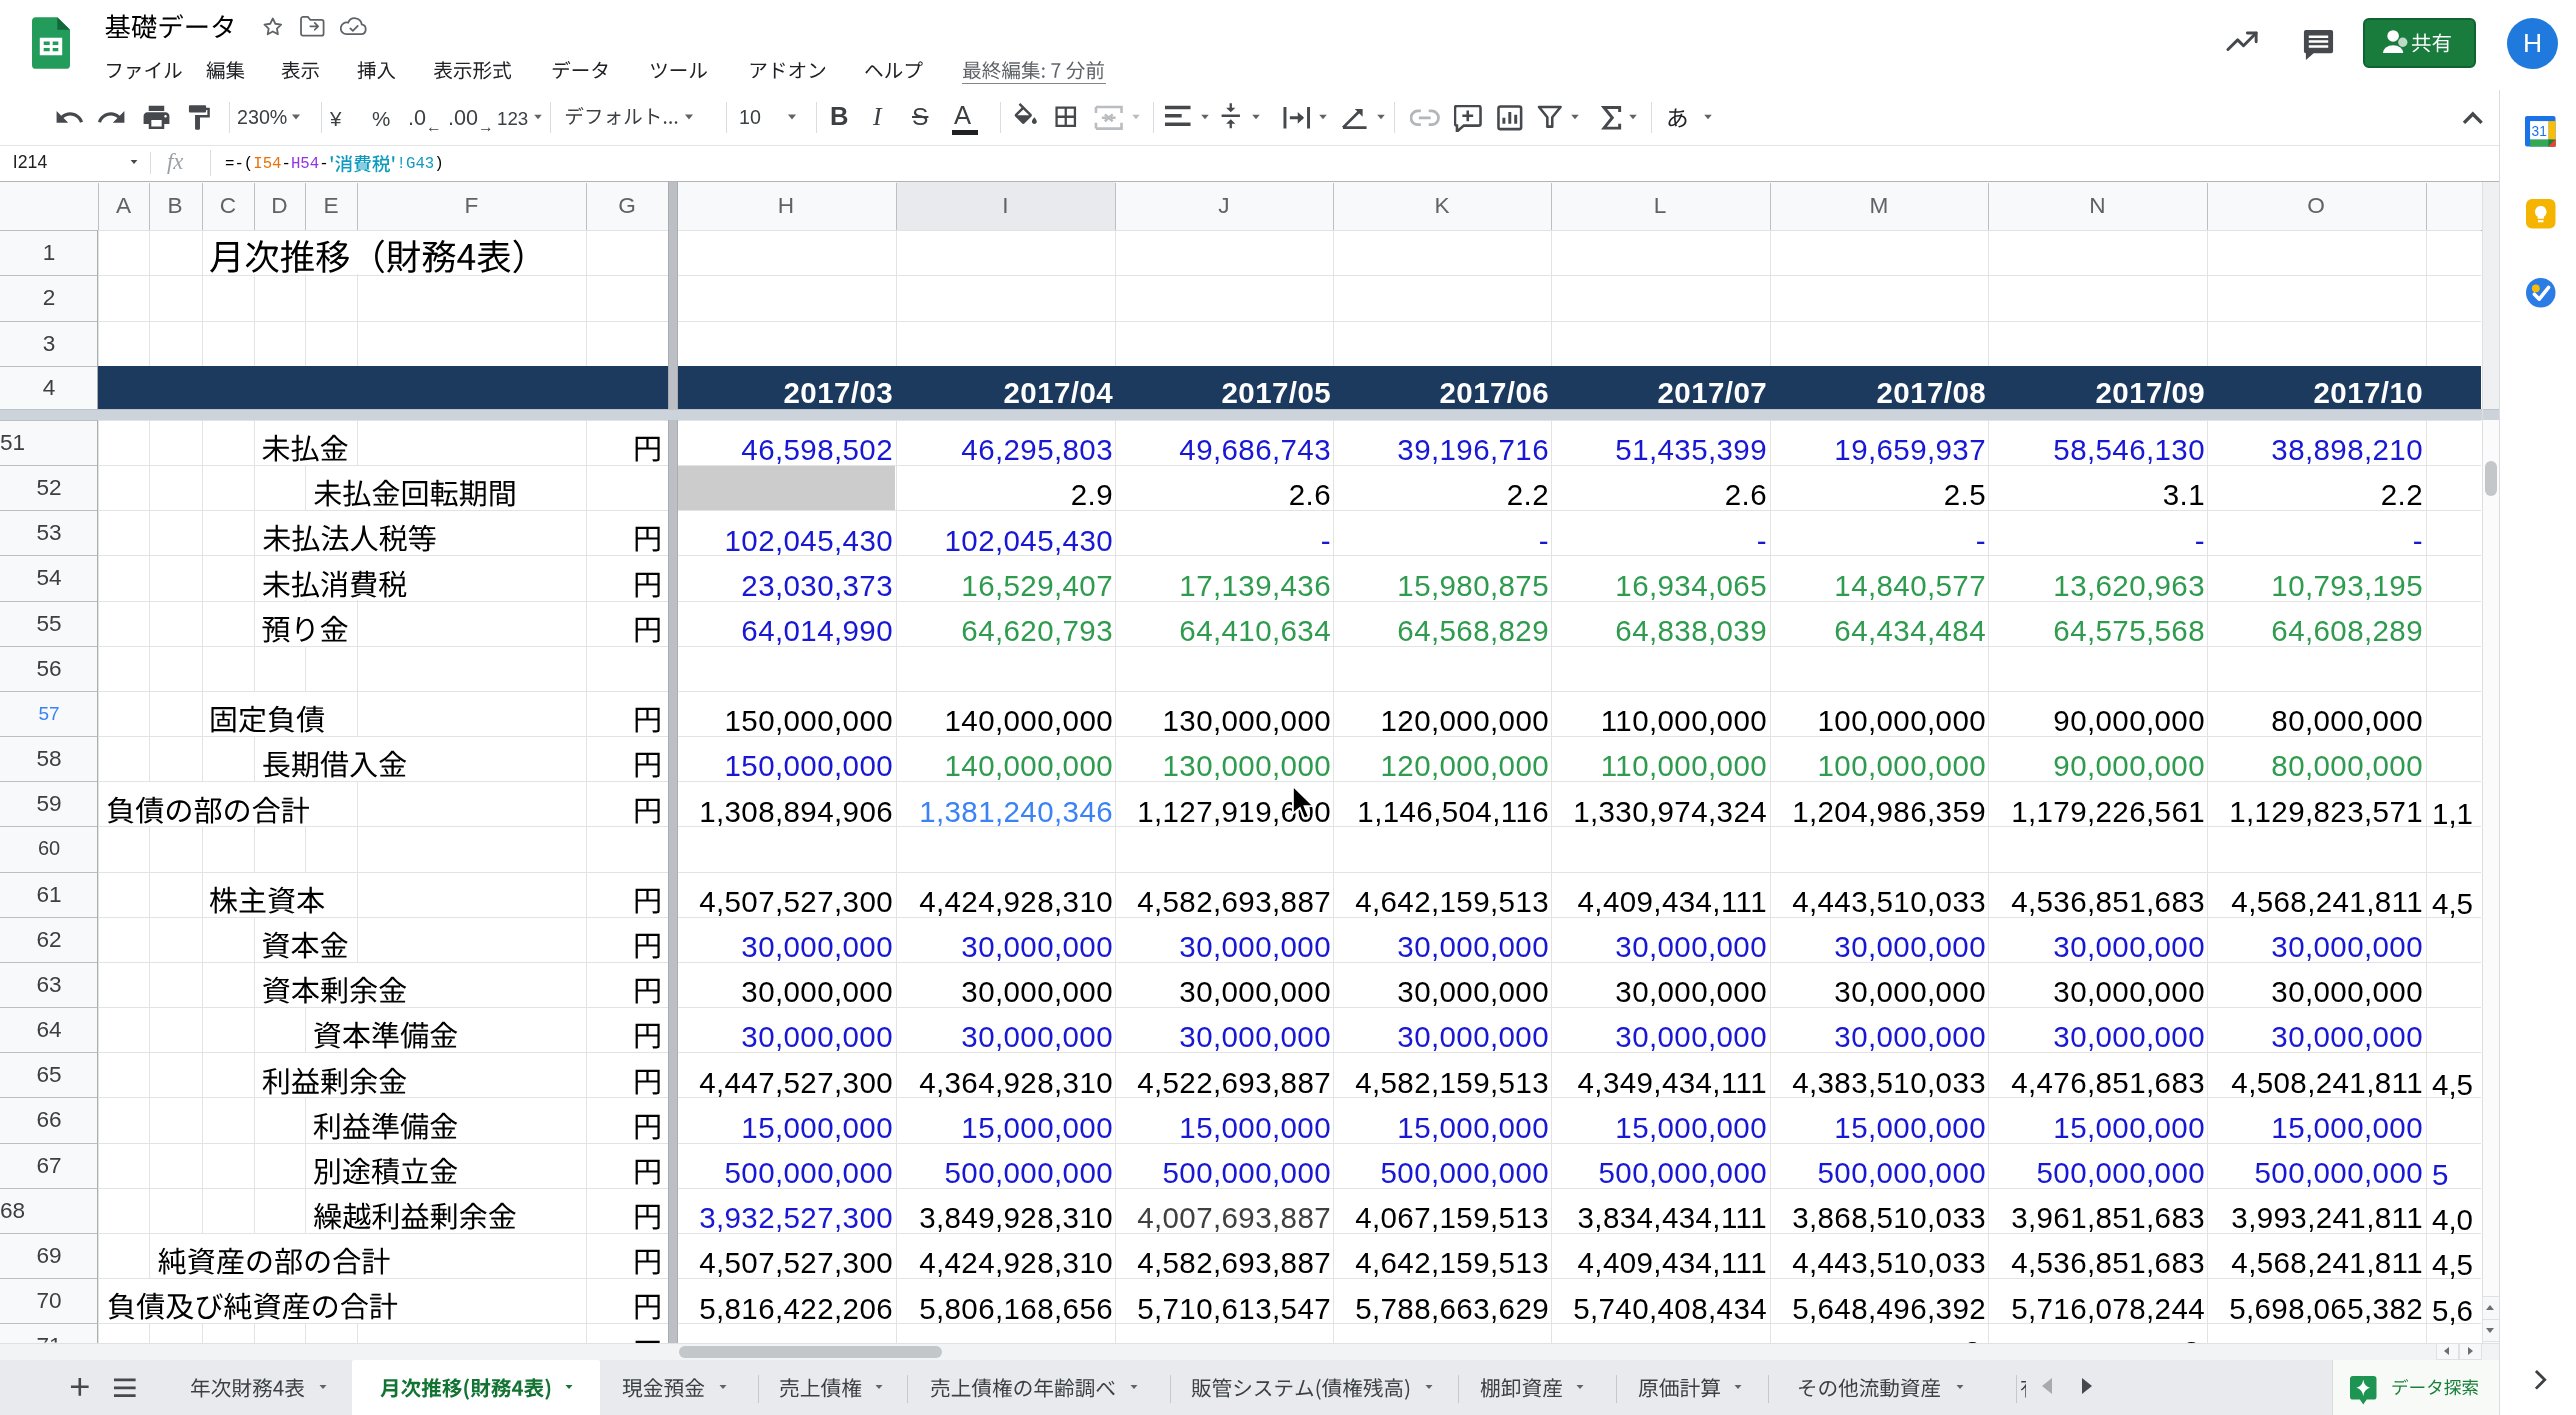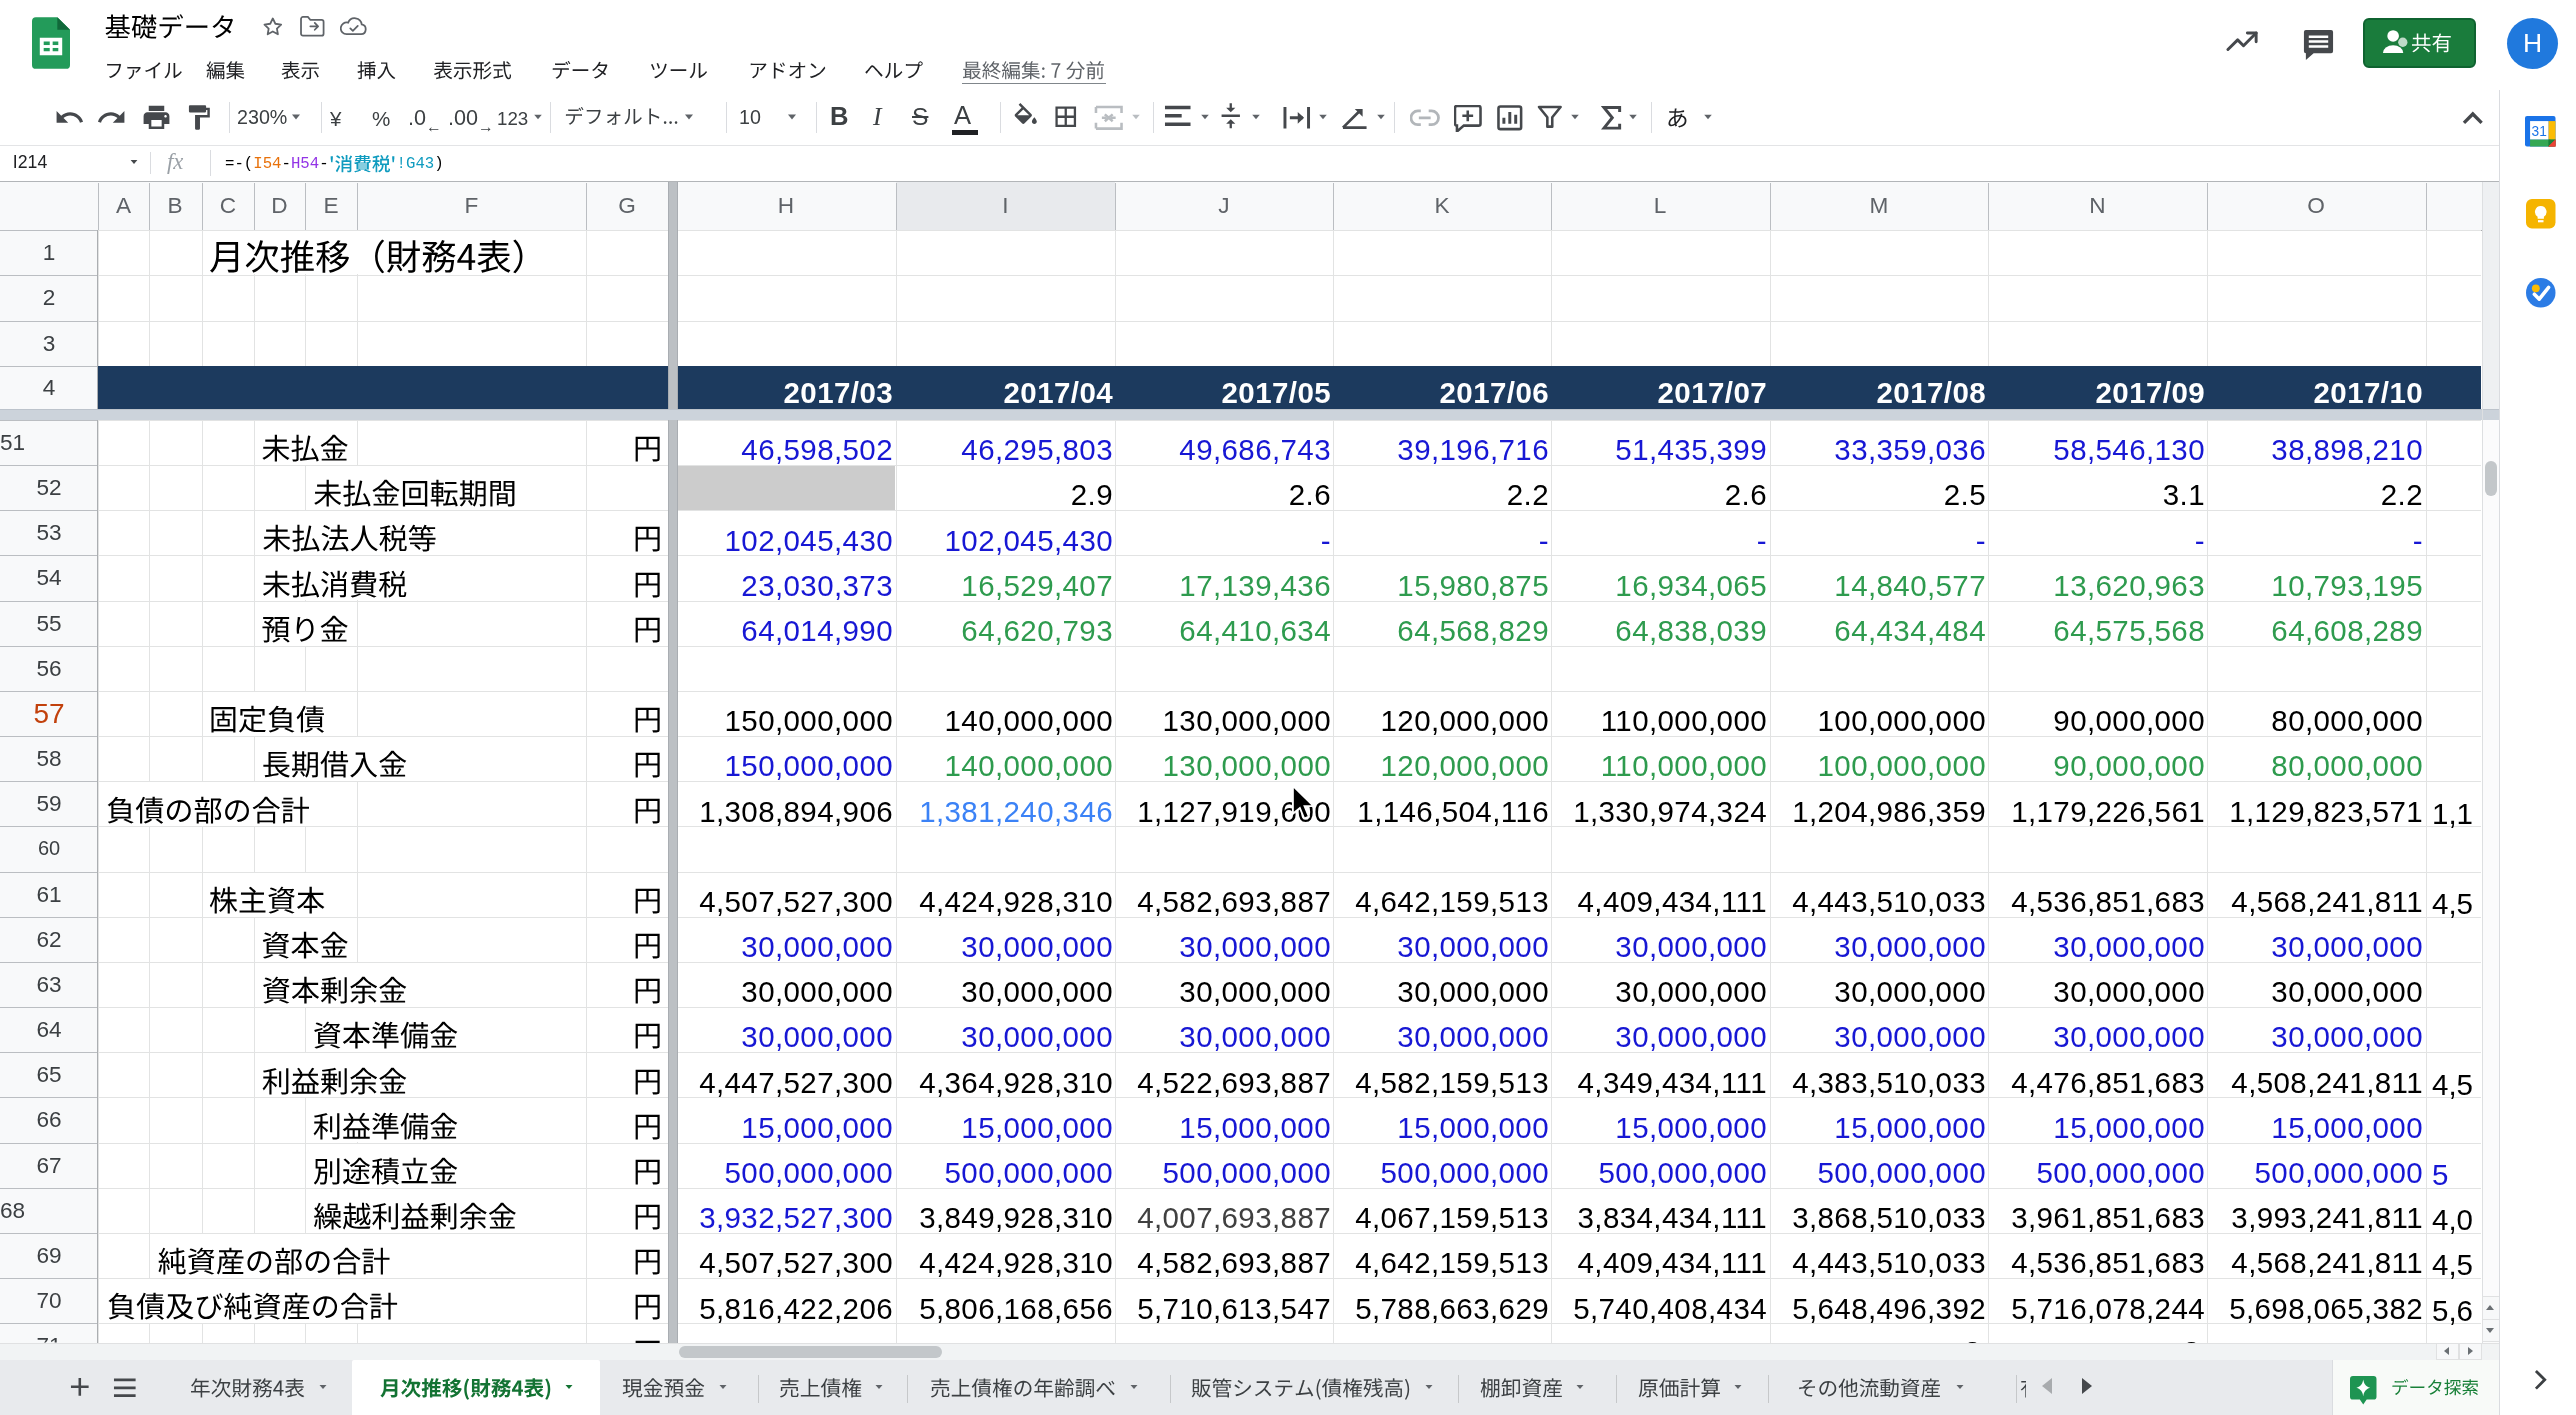--- a/index.html
+++ b/index.html
@@ -249,21 +249,21 @@
 <div class="abs" style="left:0;top:465px;width:98px;height:45px;line-height:45px;text-align:center;font-size:22.6px;color:#3c4043;overflow:hidden;clip-path:inset(0 0 0px 0)">52</div>
 <div class="abs" style="left:0;top:465px;width:98px;height:1px;background:#bbbec2"></div>
 <div class="abs" style="left:0;top:510px;width:98px;height:45px;line-height:45px;text-align:center;font-size:22.6px;color:#3c4043;overflow:hidden;clip-path:inset(0 0 0px 0)">53</div>
 <div class="abs" style="left:0;top:510px;width:98px;height:1px;background:#bbbec2"></div>
 <div class="abs" style="left:0;top:555px;width:98px;height:45px;line-height:45px;text-align:center;font-size:22.6px;color:#3c4043;overflow:hidden;clip-path:inset(0 0 0px 0)">54</div>
 <div class="abs" style="left:0;top:555px;width:98px;height:1px;background:#bbbec2"></div>
 <div class="abs" style="left:0;top:601px;width:98px;height:45px;line-height:45px;text-align:center;font-size:22.6px;color:#3c4043;overflow:hidden;clip-path:inset(0 0 0px 0)">55</div>
 <div class="abs" style="left:0;top:601px;width:98px;height:1px;background:#bbbec2"></div>
 <div class="abs" style="left:0;top:646px;width:98px;height:45px;line-height:45px;text-align:center;font-size:22.6px;color:#3c4043;overflow:hidden;clip-path:inset(0 0 0px 0)">56</div>
 <div class="abs" style="left:0;top:646px;width:98px;height:1px;background:#bbbec2"></div>
-<div class="abs" style="left:0;top:691px;width:98px;height:45px;line-height:45px;text-align:center;font-size:28px;color:#c2410c;overflow:hidden;clip-path:inset(0 0 0px 0)">57</div>
+<div class="abs" style="left:0;top:691px;width:98px;height:45px;line-height:45px;text-align:center;font-size:19px;color:#3b82f6;overflow:hidden;clip-path:inset(0 0 0px 0)">57</div>
 <div class="abs" style="left:0;top:691px;width:98px;height:1px;background:#bbbec2"></div>
 <div class="abs" style="left:0;top:736px;width:98px;height:45px;line-height:45px;text-align:center;font-size:22.6px;color:#3c4043;overflow:hidden;clip-path:inset(0 0 0px 0)">58</div>
 <div class="abs" style="left:0;top:736px;width:98px;height:1px;background:#bbbec2"></div>
 <div class="abs" style="left:0;top:781px;width:98px;height:45px;line-height:45px;text-align:center;font-size:22.6px;color:#3c4043;overflow:hidden;clip-path:inset(0 0 0px 0)">59</div>
 <div class="abs" style="left:0;top:781px;width:98px;height:1px;background:#bbbec2"></div>
 <div class="abs" style="left:0;top:826px;width:98px;height:45px;line-height:45px;text-align:center;font-size:20px;color:#3c4043;overflow:hidden;clip-path:inset(0 0 0px 0)">60</div>
 <div class="abs" style="left:0;top:826px;width:98px;height:1px;background:#bbbec2"></div>
 <div class="abs" style="left:0;top:872px;width:98px;height:45px;line-height:45px;text-align:center;font-size:22.6px;color:#3c4043;overflow:hidden;clip-path:inset(0 0 0px 0)">61</div>
 <div class="abs" style="left:0;top:872px;width:98px;height:1px;background:#bbbec2"></div>
 <div class="abs" style="left:0;top:917px;width:98px;height:45px;line-height:45px;text-align:center;font-size:22.6px;color:#3c4043;overflow:hidden;clip-path:inset(0 0 0px 0)">62</div>
@@ -366,21 +366,21 @@
     <path d="M1.9 -12.9H28.3V-10.7H1.9ZM4 -20.3H26.2V-18.1H4ZM13.8 -25.2H16.1V2.4H13.8ZM13.2 -11.7 15.1 -10.9Q14.1 -9.1 12.6 -7.4Q11.2 -5.7 9.6 -4.2Q7.9 -2.7 6.2 -1.4Q4.4 -0.2 2.7 0.7Q2.5 0.4 2.2 0.1Q1.9 -0.3 1.6 -0.6Q1.3 -1 1 -1.2Q2.7 -1.9 4.5 -3.1Q6.2 -4.2 7.9 -5.6Q9.5 -7 10.8 -8.6Q12.2 -10.1 13.2 -11.7ZM16.7 -11.7Q17.7 -10.1 19.1 -8.6Q20.5 -7 22.1 -5.6Q23.7 -4.2 25.5 -3.1Q27.3 -1.9 29 -1.2Q28.7 -1 28.4 -0.6Q28.1 -0.3 27.8 0.1Q27.5 0.4 27.3 0.8Q25.6 -0.1 23.8 -1.4Q22.1 -2.7 20.4 -4.2Q18.8 -5.7 17.4 -7.4Q15.9 -9.2 14.8 -10.9ZM48.1 -24.4 50.6 -23.9Q50 -21 49.3 -17.8Q48.7 -14.5 47.9 -11.3Q47.1 -8 46.3 -5.1Q45.5 -2.1 44.7 0.3L42.6 -0.2Q43.4 -2.5 44.1 -5.5Q44.9 -8.5 45.7 -11.8Q46.4 -15.1 47 -18.3Q47.7 -21.5 48.1 -24.4ZM39.7 -0.6Q41.8 -0.8 44.5 -1.1Q47.2 -1.4 50.4 -1.7Q53.5 -2.1 56.7 -2.5L56.7 -0.4Q53.8 0 50.8 0.4Q47.8 0.8 45.1 1.2Q42.4 1.5 40.2 1.8ZM51.3 -10.5 53.2 -11.2Q54.5 -9.2 55.7 -6.9Q56.8 -4.6 57.8 -2.4Q58.7 -0.2 59.1 1.5L57 2.4Q56.6 1.2 56.1 -0.4Q55.5 -2 54.7 -3.8Q53.9 -5.5 53.1 -7.2Q52.2 -8.9 51.3 -10.5ZM31.4 -19.1H42.8V-16.9H31.4ZM36.2 -25.2H38.4V-0.4Q38.4 0.7 38.1 1.2Q37.8 1.7 37.2 2Q36.5 2.2 35.4 2.3Q34.3 2.4 32.6 2.4Q32.5 2 32.3 1.4Q32.2 0.7 31.9 0.3Q33.1 0.3 34.2 0.3Q35.2 0.3 35.5 0.3Q35.9 0.3 36 0.1Q36.2 0 36.2 -0.4ZM31 -9.4Q32.5 -9.7 34.4 -10.1Q36.4 -10.6 38.6 -11.1Q40.8 -11.7 43 -12.2L43.2 -10.2Q41.2 -9.6 39.1 -9.1Q37 -8.5 35.1 -8Q33.1 -7.5 31.5 -7.1ZM74.9 -23Q73.7 -21.3 71.7 -19.4Q69.8 -17.5 67.4 -15.7Q65.1 -14 62.5 -12.6Q62.4 -12.9 62.1 -13.2Q61.9 -13.6 61.6 -13.9Q61.4 -14.2 61.1 -14.4Q63.7 -15.7 66.1 -17.5Q68.5 -19.3 70.5 -21.4Q72.5 -23.4 73.6 -25.2H75.9Q77.1 -23.6 78.6 -22.1Q80.2 -20.5 81.9 -19.2Q83.6 -17.8 85.4 -16.7Q87.2 -15.6 89 -14.8Q88.6 -14.4 88.2 -13.8Q87.8 -13.3 87.5 -12.8Q85.8 -13.7 84 -14.9Q82.2 -16.1 80.5 -17.4Q78.8 -18.8 77.4 -20.2Q75.9 -21.6 74.9 -23ZM67.5 -16.1H82.5V-14H67.5ZM63.6 -10H86.4V-8H63.6ZM62.2 -0.5H87.8V1.4H62.2ZM73.7 -15.3H76V0.5H73.7ZM66.1 -6.5 67.9 -7.2Q68.5 -6.4 69.1 -5.4Q69.7 -4.5 70.1 -3.5Q70.6 -2.6 70.8 -1.8L68.8 -1Q68.6 -1.7 68.2 -2.7Q67.8 -3.7 67.2 -4.6Q66.7 -5.6 66.1 -6.5ZM81.8 -7.3 83.9 -6.5Q83 -5 82.1 -3.5Q81.1 -2 80.2 -1L78.5 -1.7Q79.1 -2.5 79.7 -3.4Q80.3 -4.4 80.8 -5.4Q81.4 -6.5 81.8 -7.3Z" fill="#000000"></path>
   </svg>
 <svg style="position:absolute;left:633px;top:433px;" width="31" height="32" viewBox="0 -27.0 32.0 33.0">
     <path d="M2.7 -23.2H26.2V-20.9H5V2.4H2.7ZM25.2 -23.2H27.5V-0.6Q27.5 0.5 27.2 1.1Q26.9 1.6 26.1 2Q25.3 2.2 24 2.3Q22.7 2.4 20.7 2.4Q20.7 2.1 20.5 1.6Q20.4 1.2 20.2 0.8Q20 0.4 19.9 0.1Q20.9 0.1 21.8 0.1Q22.8 0.1 23.5 0.1Q24.1 0.1 24.4 0.1Q24.9 0.1 25 -0Q25.2 -0.2 25.2 -0.6ZM4 -12.1H26.3V-9.9H4ZM13.8 -22.1H16.1V-11H13.8Z" fill="#000000"></path>
   </svg>
 <div class="num" style="left:679px;top:435px;width:214px;color:#1717d4">46,598,502</div>
 <div class="num" style="left:898px;top:435px;width:215px;color:#1717d4">46,295,803</div>
 <div class="num" style="left:1117px;top:435px;width:214px;color:#1717d4">49,686,743</div>
 <div class="num" style="left:1335px;top:435px;width:214px;color:#1717d4">39,196,716</div>
 <div class="num" style="left:1553px;top:435px;width:214px;color:#1717d4">51,435,399</div>
-<div class="num" style="left:1772px;top:435px;width:214px;color:#1717d4">33,359,036</div>
+<div class="num" style="left:1772px;top:435px;width:214px;color:#1717d4">19,659,937</div>
 <div class="num" style="left:1990px;top:435px;width:215px;color:#1717d4">58,546,130</div>
 <div class="num" style="left:2209px;top:435px;width:214px;color:#1717d4">38,898,210</div>
 <div class="abs" style="left:306px;top:466px;width:212px;height:44px;background:#fff"></div>
 <svg style="position:absolute;left:312px;top:478px;" width="208" height="32" viewBox="0 -27.0 212.0 33.0">
     <path d="M1.9 -12.9H28.3V-10.7H1.9ZM4 -20.3H26.2V-18.1H4ZM13.8 -25.2H16.1V2.4H13.8ZM13.2 -11.7 15.1 -10.9Q14.1 -9.1 12.6 -7.4Q11.2 -5.7 9.6 -4.2Q7.9 -2.7 6.2 -1.4Q4.4 -0.2 2.7 0.7Q2.5 0.4 2.2 0.1Q1.9 -0.3 1.6 -0.6Q1.3 -1 1 -1.2Q2.7 -1.9 4.5 -3.1Q6.2 -4.2 7.9 -5.6Q9.5 -7 10.8 -8.6Q12.2 -10.1 13.2 -11.7ZM16.7 -11.7Q17.7 -10.1 19.1 -8.6Q20.5 -7 22.1 -5.6Q23.7 -4.2 25.5 -3.1Q27.3 -1.9 29 -1.2Q28.7 -1 28.4 -0.6Q28.1 -0.3 27.8 0.1Q27.5 0.4 27.3 0.8Q25.6 -0.1 23.8 -1.4Q22.1 -2.7 20.4 -4.2Q18.8 -5.7 17.4 -7.4Q15.9 -9.2 14.8 -10.9ZM48.1 -24.4 50.6 -23.9Q50 -21 49.3 -17.8Q48.7 -14.5 47.9 -11.3Q47.1 -8 46.3 -5.1Q45.5 -2.1 44.7 0.3L42.6 -0.2Q43.4 -2.5 44.1 -5.5Q44.9 -8.5 45.7 -11.8Q46.4 -15.1 47 -18.3Q47.7 -21.5 48.1 -24.4ZM39.7 -0.6Q41.8 -0.8 44.5 -1.1Q47.2 -1.4 50.4 -1.7Q53.5 -2.1 56.7 -2.5L56.7 -0.4Q53.8 0 50.8 0.4Q47.8 0.8 45.1 1.2Q42.4 1.5 40.2 1.8ZM51.3 -10.5 53.2 -11.2Q54.5 -9.2 55.7 -6.9Q56.8 -4.6 57.8 -2.4Q58.7 -0.2 59.1 1.5L57 2.4Q56.6 1.2 56.1 -0.4Q55.5 -2 54.7 -3.8Q53.9 -5.5 53.1 -7.2Q52.2 -8.9 51.3 -10.5ZM31.4 -19.1H42.8V-16.9H31.4ZM36.2 -25.2H38.4V-0.4Q38.4 0.7 38.1 1.2Q37.8 1.7 37.2 2Q36.5 2.2 35.4 2.3Q34.3 2.4 32.6 2.4Q32.5 2 32.3 1.4Q32.2 0.7 31.9 0.3Q33.1 0.3 34.2 0.3Q35.2 0.3 35.5 0.3Q35.9 0.3 36 0.1Q36.2 0 36.2 -0.4ZM31 -9.4Q32.5 -9.7 34.4 -10.1Q36.4 -10.6 38.6 -11.1Q40.8 -11.7 43 -12.2L43.2 -10.2Q41.2 -9.6 39.1 -9.1Q37 -8.5 35.1 -8Q33.1 -7.5 31.5 -7.1ZM74.9 -23Q73.7 -21.3 71.7 -19.4Q69.8 -17.5 67.4 -15.7Q65.1 -14 62.5 -12.6Q62.4 -12.9 62.1 -13.2Q61.9 -13.6 61.6 -13.9Q61.4 -14.2 61.1 -14.4Q63.7 -15.7 66.1 -17.5Q68.5 -19.3 70.5 -21.4Q72.5 -23.4 73.6 -25.2H75.9Q77.1 -23.6 78.6 -22.1Q80.2 -20.5 81.9 -19.2Q83.6 -17.8 85.4 -16.7Q87.2 -15.6 89 -14.8Q88.6 -14.4 88.2 -13.8Q87.8 -13.3 87.5 -12.8Q85.8 -13.7 84 -14.9Q82.2 -16.1 80.5 -17.4Q78.8 -18.8 77.4 -20.2Q75.9 -21.6 74.9 -23ZM67.5 -16.1H82.5V-14H67.5ZM63.6 -10H86.4V-8H63.6ZM62.2 -0.5H87.8V1.4H62.2ZM73.7 -15.3H76V0.5H73.7ZM66.1 -6.5 67.9 -7.2Q68.5 -6.4 69.1 -5.4Q69.7 -4.5 70.1 -3.5Q70.6 -2.6 70.8 -1.8L68.8 -1Q68.6 -1.7 68.2 -2.7Q67.8 -3.7 67.2 -4.6Q66.7 -5.6 66.1 -6.5ZM81.8 -7.3 83.9 -6.5Q83 -5 82.1 -3.5Q81.1 -2 80.2 -1L78.5 -1.7Q79.1 -2.5 79.7 -3.4Q80.3 -4.4 80.8 -5.4Q81.4 -6.5 81.8 -7.3ZM101.2 -15V-8.1H108.5V-15ZM99.1 -17H110.8V-6.1H99.1ZM92.5 -24H117.6V2.4H115.2V-21.7H94.8V2.4H92.5ZM93.8 -1.4H116.5V0.8H93.8ZM136 -22.8H147.7V-20.7H136ZM134.7 -14.2H148.7V-12.1H134.7ZM139 -13.1 141.4 -12.6Q141.1 -11.1 140.7 -9.3Q140.3 -7.6 139.9 -5.9Q139.5 -4.2 139.1 -2.7Q138.6 -1.1 138.2 0.1L136.2 -0.4Q136.6 -1.6 137 -3.2Q137.4 -4.8 137.7 -6.5Q138.1 -8.2 138.4 -9.9Q138.8 -11.6 139 -13.1ZM133.9 -0.7Q135.5 -0.8 137.7 -1Q139.9 -1.1 142.4 -1.3Q144.8 -1.5 147.3 -1.7V0.3Q145 0.6 142.7 0.8Q140.3 1 138.2 1.1Q136.1 1.3 134.3 1.5ZM143.3 -7.1 145.2 -7.9Q146.1 -6.4 146.8 -4.7Q147.6 -3 148.1 -1.4Q148.7 0.2 149 1.5L146.9 2.4Q146.6 1.1 146.1 -0.6Q145.6 -2.2 144.8 -3.9Q144.1 -5.6 143.3 -7.1ZM121.7 -22H134.5V-20H121.7ZM121.2 -4.8H134.8V-2.8H121.2ZM127 -25.2H129.2V-16.9H127ZM127.2 -16.9H129V-8.2H129.2V2.4H127V-8.2H127.2ZM124.2 -11.7V-8.9H132.2V-11.7ZM124.2 -16V-13.3H132.2V-16ZM122.3 -17.7H134V-7.3H122.3ZM168.3 -23.7H176.6V-21.7H168.3ZM168.3 -16.8H176.6V-14.8H168.3ZM168.3 -9.8H176.7V-7.8H168.3ZM175.7 -23.7H177.8V-0.5Q177.8 0.5 177.6 1Q177.3 1.6 176.7 1.9Q176 2.1 174.9 2.2Q173.8 2.3 172.2 2.3Q172.1 1.8 171.9 1.2Q171.7 0.5 171.5 0.1Q172.7 0.1 173.7 0.1Q174.7 0.1 175.1 0.1Q175.4 0.1 175.5 -0Q175.7 -0.1 175.7 -0.5ZM167.4 -23.7H169.5V-12.8Q169.5 -11.1 169.4 -9.1Q169.3 -7.1 169 -5Q168.7 -2.9 168.1 -1Q167.5 0.9 166.4 2.5Q166.3 2.3 165.9 2.1Q165.6 1.8 165.3 1.6Q164.9 1.3 164.6 1.2Q165.9 -0.8 166.5 -3.2Q167.1 -5.6 167.2 -8.1Q167.4 -10.7 167.4 -12.8ZM151.6 -21.2H165.9V-19.2H151.6ZM155.1 -16.5H162.7V-14.7H155.1ZM155.1 -11.8H162.7V-10H155.1ZM151.1 -6.9H165.9V-4.9H151.1ZM154.1 -24.8H156.2V-6.1H154.1ZM161.6 -24.8H163.7V-6.1H161.6ZM155.3 -4.3 157.5 -3.7Q156.7 -2 155.4 -0.3Q154.2 1.3 153 2.4Q152.8 2.2 152.5 2Q152.2 1.7 151.8 1.5Q151.5 1.2 151.2 1.1Q152.4 0.1 153.5 -1.3Q154.7 -2.8 155.3 -4.3ZM159.6 -3.4 161.4 -4.3Q162 -3.6 162.6 -2.8Q163.2 -2 163.7 -1.2Q164.3 -0.4 164.6 0.2L162.7 1.3Q162.5 0.6 162 -0.2Q161.4 -1 160.8 -1.8Q160.2 -2.7 159.6 -3.4ZM190.4 -6.8H199.5V-5.1H190.4ZM190.3 -11.3H200.6V-0.4H190.3V-2.2H198.4V-9.6H190.3ZM189.4 -11.3H191.4V1.1H189.4ZM183.8 -19.6H192.2V-18H183.8ZM197.6 -19.6H206.2V-18H197.6ZM205.2 -23.9H207.5V-0.6Q207.5 0.5 207.2 1.1Q206.9 1.7 206.2 2Q205.4 2.3 204.2 2.3Q202.9 2.4 201.1 2.4Q201 2.1 200.9 1.6Q200.8 1.2 200.6 0.8Q200.5 0.4 200.3 0.1Q201.2 0.1 202.1 0.1Q202.9 0.1 203.6 0.1Q204.2 0.1 204.5 0.1Q204.9 0.1 205.1 -0.1Q205.2 -0.2 205.2 -0.6ZM184 -23.9H193.6V-13.6H184V-15.3H191.5V-22.2H184ZM206.3 -23.9V-22.2H198.4V-15.3H206.3V-13.6H196.3V-23.9ZM182.7 -23.9H184.9V2.4H182.7Z" fill="#000000"></path>
   </svg>
 <div class="num" style="left:898px;top:480px;width:215px;color:#000000">2.9</div>
 <div class="num" style="left:1117px;top:480px;width:214px;color:#000000">2.6</div>
 <div class="num" style="left:1335px;top:480px;width:214px;color:#000000">2.2</div>
 <div class="num" style="left:1553px;top:480px;width:214px;color:#000000">2.6</div>

